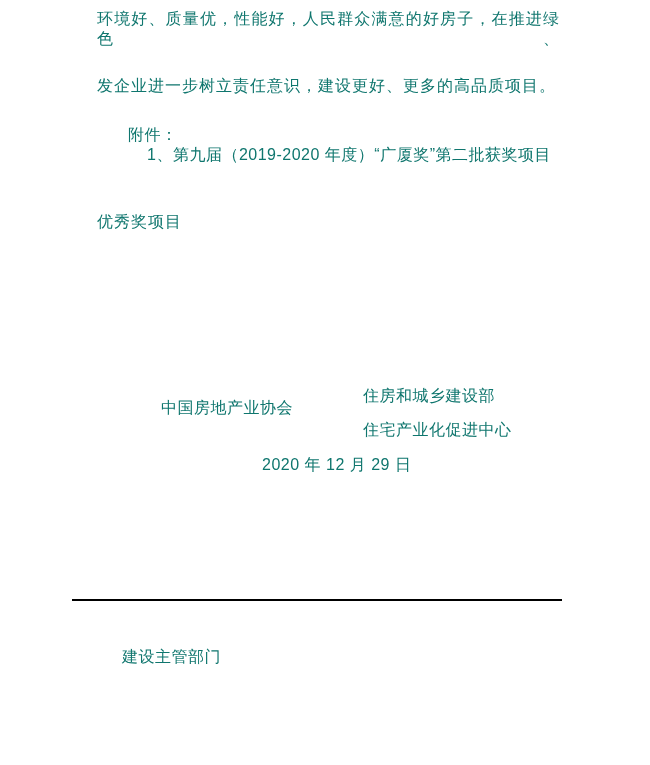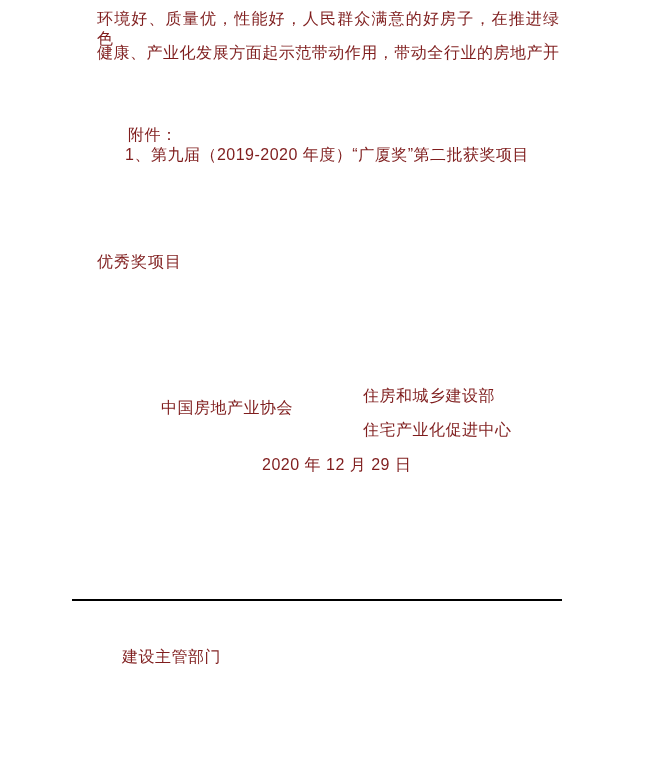--- a/index.html
+++ b/index.html
@@ -6,44 +6,44 @@
     margin: 0;
     padding: 0;
     background: #ffffff;
   }
   .page {
     position: relative;
     width: 650px;
     height: 765px;
     background: #ffffff;
     font-family: "Liberation Sans", "DejaVu Sans", sans-serif;
-    color: #7f1d1d;
+    color: #0f766e;
     font-size: 16px;
     overflow: hidden;
   }
   .line {
     position: absolute;
     white-space: nowrap;
     line-height: 20px;
     letter-spacing: 0.5px;
   }
   .justified {
     white-space: normal;
     text-align: justify;
     text-align-last: justify;
     text-justify: inter-character;
     letter-spacing: 0px;
   }
   .body-line1 { left: 97px; top: 9px;  width: 462px; }
   .body-line2 { left: 97px; top: 43px; width: 462px; }
   .body-line3 { left: 97px; top: 76px; letter-spacing: 1px; }
   .attach-label { left: 128px; top: 125px; }
-  .attach-item1 { left: 125px; top: 145px; }
+  .attach-item1 { left: 147px; top: 145px; }
   .attach-item2 { left: 97px;  top: 179px; width: 462px; padding-left: 32px; box-sizing: border-box; }
-  .attach-item2-cont { left: 97px; top: 212px; letter-spacing: 1px; margin-top: 40px; }
+  .attach-item2-cont { left: 97px; top: 212px; letter-spacing: 1px; }
   .sig-left  { left: 161px; top: 398px; }
   .sig-right1 { left: 363px; top: 386px; }
   .sig-right2 { left: 363px; top: 420px; text-align: right; }
   .doc-date  { left: 262px; top: 455px; }
   .footer-rule {
     position: absolute;
     left: 72px;
     top: 599px;
     width: 490px;
     height: 0;
@@ -51,21 +51,21 @@
   }
   .footer-cc1 { left: 70px;  top: 608px; }
   .footer-cc2 { left: 122px; top: 647px; }
 </style>
 </head>
 <body>
 
 <div class="page">
 
   <div class="line justified body-line1">环境好、质量优，性能好，人民群众满意的好房子，在推进绿色、</div>
-  <div class="line justified body-line2">健康、产业化发展方面起示范带动作用，带动全行业的房地产开</div>
+  <div class="line body-line3">发企业进一步树立责任意识，建设更好、更多的高品质项目。</div>
 
   <div class="line attach-label">附件：</div>
   <div class="line attach-item1">1、第九届（2019-2020 年度）“广厦奖”第二批获奖项目</div>
   <div class="line attach-item2-cont">优秀奖项目</div>
 
   <div class="line sig-left">中国房地产业协会</div>
   <div class="line sig-right1">住房和城乡建设部</div>
   <div class="line sig-right2">住宅产业化促进中心</div>
   <div class="line doc-date">2020 年 12 月 29 日</div>
 

